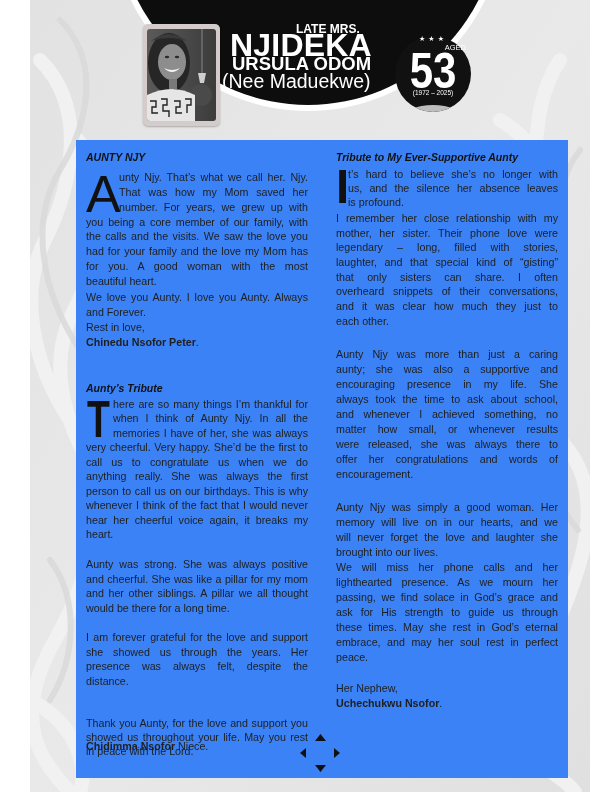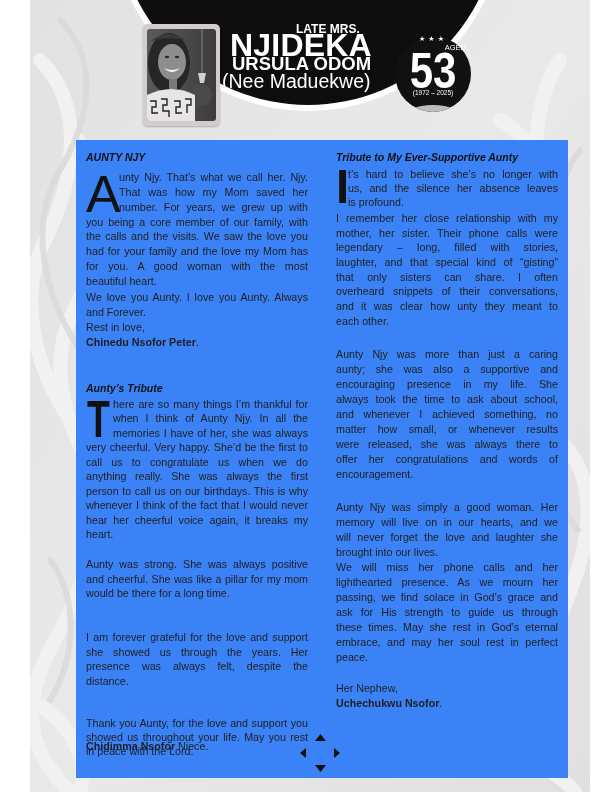--- a/index.html
+++ b/index.html
@@ -176,20 +176,21 @@
       <div class="ln">call us to congratulate us when we do</div>
       <div class="ln">anything really. She was always the first</div>
       <div class="ln">person to call us on our birthdays. This is why</div>
       <div class="ln">whenever I think of the fact that I would never</div>
       <div class="ln">hear her cheerful voice again, it breaks my</div>
       <div class="ln last">heart.</div>
     </div>
     <div class="blk lc" style="top:417px; --lh:14.67px;">
       <div class="ln">Aunty was strong. She was always positive</div>
       <div class="ln">and cheerful. She was like a pillar for my mom</div>
+      <div class="ln">and her other siblings. A pillar we all thought</div>
       <div class="ln last">would be there for a long time.</div>
     </div>
     <div class="blk lc" style="top:490px; --lh:14.67px;">
       <div class="ln">I am forever grateful for the love and support</div>
       <div class="ln">she showed us through the years. Her</div>
       <div class="ln">presence was always felt, despite the</div>
       <div class="ln last">distance.</div>
     </div>
     <div class="blk lc" style="top:576px; --lh:14px;">
       <div class="ln">Thank you Aunty, for the love and support you</div>
@@ -204,26 +205,26 @@
   <div>
     <div class="heading" style="left:260px; top:10px;">Tribute to My Ever-Supportive Aunty</div>
     <div class="dropcap dropcap-i" style="left:260px; top:23px;">I</div>
     <div class="blk rc" style="top:27px; --lh:14px;">
       <div class="ln ind-i">t’s hard to believe she’s no longer with</div>
       <div class="ln ind-i">us, and the silence her absence leaves</div>
       <div class="ln ind-i last">is profound.</div>
     </div>
     <div class="blk rc" style="top:71px; --lh:14.7px;">
       <div class="ln">I remember her close relationship with my</div>
-      <div class="ln">mother, her sister. Their phone calls were</div>
+      <div class="ln">mother, her sister. Their phone love were</div>
       <div class="ln">legendary – long, filled with stories,</div>
       <div class="ln">laughter, and that special kind of “gisting”</div>
       <div class="ln">that only sisters can share. I often</div>
       <div class="ln">overheard snippets of their conversations,</div>
-      <div class="ln">and it was clear how unty they meant to</div>
+      <div class="ln">and it was clear how much they just to</div>
       <div class="ln last">each other.</div>
     </div>
     <div class="blk rc" style="top:207px; --lh:15px;">
       <div class="ln">Aunty Njy was more than just a caring</div>
       <div class="ln">aunty; she was also a supportive and</div>
       <div class="ln">encouraging presence in my life. She</div>
       <div class="ln">always took the time to ask about school,</div>
       <div class="ln">and whenever I achieved something, no</div>
       <div class="ln">matter how small, or whenever results</div>
       <div class="ln">were released, she was always there to</div>

